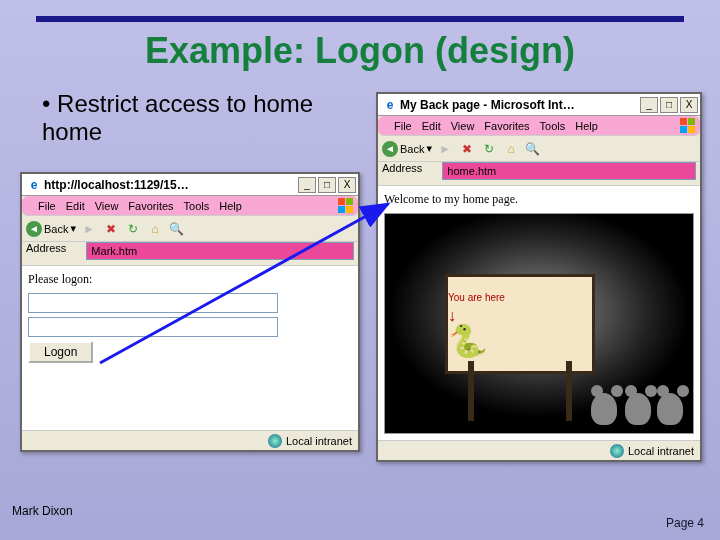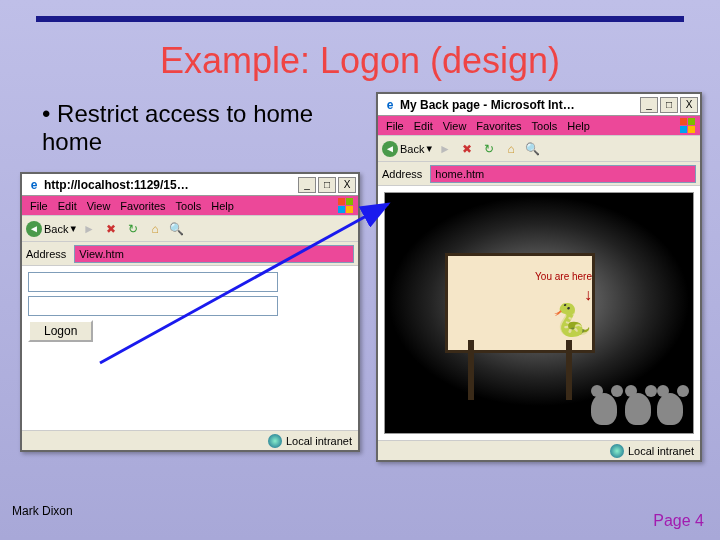--- a/index.html
+++ b/index.html
@@ -5,37 +5,37 @@
   * { box-sizing: border-box; margin: 0; padding: 0; }
   body {
     width: 720px; height: 540px;
     background: linear-gradient(to bottom, #bfbfe8, #a8a8d8);
     font-family: Arial, sans-serif;
     position: relative;
     overflow: hidden;
   }
   .title-bar { height: 6px; background: #1a1a8a; margin: 16px 36px 0 36px; }
   .slide-title {
-    font-size: 36px; font-weight: normal; color: #ef4444;
-    text-align: center; margin: 18px 0 18px 0;
+    font-size: 36px; font-weight: bold; color: #15803d;
+    text-align: center; margin: 8px 0 18px 0;
     font-family: Arial, sans-serif;
   }
   .bullet {
     font-size: 24px; color: #000;
     margin-left: 42px; margin-bottom: 10px;
     max-width: 300px;
   }
   .bullet::before { content: "• "; }
   .footer-left {
     position: absolute; bottom: 22px; left: 12px;
     font-size: 12px; color: #000;
   }
   .footer-right {
     position: absolute; bottom: 10px; right: 16px;
-    font-size: 16px; color: #a21caf;
+    font-size: 12px; color: #0f172a;
   }
 
   
   .browser {
     position: absolute;
     background: #ece9d8;
     border: 2px solid #666;
     box-shadow: 2px 2px 4px rgba(0,0,0,0.3);
     font-size: 11px;
   }
@@ -52,24 +52,25 @@
   .titlebar .win-btns { display: flex; gap: 2px; }
   .win-btn {
     width: 18px; height: 16px; background: #ece9d8;
     border: 1px solid #888; font-size: 10px;
     display: flex; align-items: center; justify-content: center;
     font-family: Tahoma, sans-serif;
   }
 
   .menubar {
     display: flex; align-items: center; height: 20px;
-    padding: 0 8px; gap: 10px;
+    padding: 0 16px; gap: 10px;
     border-bottom: 1px solid #ccc;
     font-family: Tahoma, sans-serif; font-size: 11px;
-    background: #ec4899;
+    background: #f9a8d4;
+    border-radius: 6px;
   }
   .menubar span { text-decoration: underline; text-decoration-color: transparent; }
   .win-logo {
     position: absolute; right: 4px; width: 16px; height: 16px;
     display: grid; grid-template-columns: 7px 7px; grid-template-rows: 7px 7px; gap: 1px;
   }
   .win-logo div:nth-child(1){background:#f25022}
   .win-logo div:nth-child(2){background:#7fba00}
   .win-logo div:nth-child(3){background:#00a4ef}
   .win-logo div:nth-child(4){background:#ffb900}
@@ -78,22 +79,22 @@
     display: flex; align-items: center; height: 26px;
     padding: 0 4px; gap: 4px;
     border-bottom: 1px solid #ccc;
     background: #ece9d8;
   }
   .tb-icon { width: 18px; height: 18px; display:flex; align-items:center; justify-content:center; font-size:12px; }
   .tb-back { display:flex; align-items:center; gap:2px; }
   .tb-back .circ { width:16px;height:16px;border-radius:50%;background:#4a9a4a;color:#fff;display:flex;align-items:center;justify-content:center;font-size:10px; }
 
   .addressbar {
-    display: flex; align-items: center; height: 24px;
-    padding: 0 4px; gap: 8px;
+    display: flex; height: 24px;
+    padding: 0 4px; gap: 20px;
     border-bottom: 1px solid #ccc;
     background: #ece9d8;
     font-family: Tahoma, sans-serif; font-size: 11px;
   }
   .addr-input {
     flex: 1; background: #ec4899; border: 1px solid #7f9db9;
     height: 18px; padding: 0 4px; display: flex; align-items: center;
     font-size: 11px;
   }
 
@@ -128,21 +129,21 @@
 
   .comic {
     flex: 1; background: #000; position: relative;
     border: 1px solid #999;
     overflow: hidden;
   }
   .cave { position:absolute; inset:0; background: radial-gradient(ellipse 200px 140px at 50% 45%, #777 0%, #555 30%, #222 55%, #000 75%); }
   .sign {
     position:absolute; left:60px; top:60px; width:150px; height:100px;
     background:#f5e6c8; border:3px solid #3a2a18;
-    display:flex; flex-direction:column; align-items:flex-end; justify-content:center;padding-left:32px;
+    display:flex; flex-direction:column; align-items:flex-start; justify-content:center;
   }
   .sign-post { position:absolute; width:6px; height:60px; background:#3a2a18; bottom:-50px; }
   .sign-post.l { left:20px; } .sign-post.r { right:20px; }
   .sign-text { color:#a00; font-size:10px; font-family: Arial; margin-bottom:4px; }
   .snake { font-size: 32px; line-height:1; }
   .arrow-down { color:#a00; font-size:16px; }
   .mouse { position:absolute; bottom:8px; width:32px; height:40px; }
   .mouse .body { width:26px;height:32px;background:#888;border-radius:50% 50% 40% 40%;position:absolute;bottom:0; }
   .mouse .ear { width:12px;height:12px;background:#888;border-radius:50%;position:absolute;top:0; }
   .mouse .ear.l{left:0} .mouse .ear.r{right:0}
@@ -191,23 +192,24 @@
       <span>▾</span>
     </div>
     <div class="tb-icon" style="color:#bbb">►</div>
     <div class="tb-icon" style="color:#c33">✖</div>
     <div class="tb-icon" style="color:#393">↻</div>
     <div class="tb-icon" style="color:#c93">⌂</div>
     <div class="tb-icon" style="color:#39c">🔍</div>
   </div>
   <div class="addressbar">
     <span>Address</span>
-    <div class="addr-input">View.htm</div>
+    <div class="addr-input">Mark.htm</div>
   </div>
   <div class="content content-left">
+    <div class="label">Please logon:</div>
     <div class="input-row">
         <div class="text-input"></div>
       </div>
     <div class="input-row">
         <div class="text-input"></div>
       </div>
     <button class="logon-btn">Logon</button>
   </div>
   <div class="status">
     <div class="zone-icon"></div>
@@ -249,20 +251,21 @@
     <div class="tb-icon" style="color:#c33">✖</div>
     <div class="tb-icon" style="color:#393">↻</div>
     <div class="tb-icon" style="color:#c93">⌂</div>
     <div class="tb-icon" style="color:#39c">🔍</div>
   </div>
   <div class="addressbar">
     <span>Address</span>
     <div class="addr-input">home.htm</div>
   </div>
   <div class="content content-right">
+    <div class="label">Welcome to my home page.</div>
     <div class="comic">
       <div class="cave"></div>
       <div class="sign">
         <div class="sign-text">You are here</div>
         <div class="arrow-down">↓</div>
         <div class="snake">🐍</div>
         <div class="sign-post l"></div>
           <div class="sign-post r"></div>
       </div>
       <div class="mouse m1">

